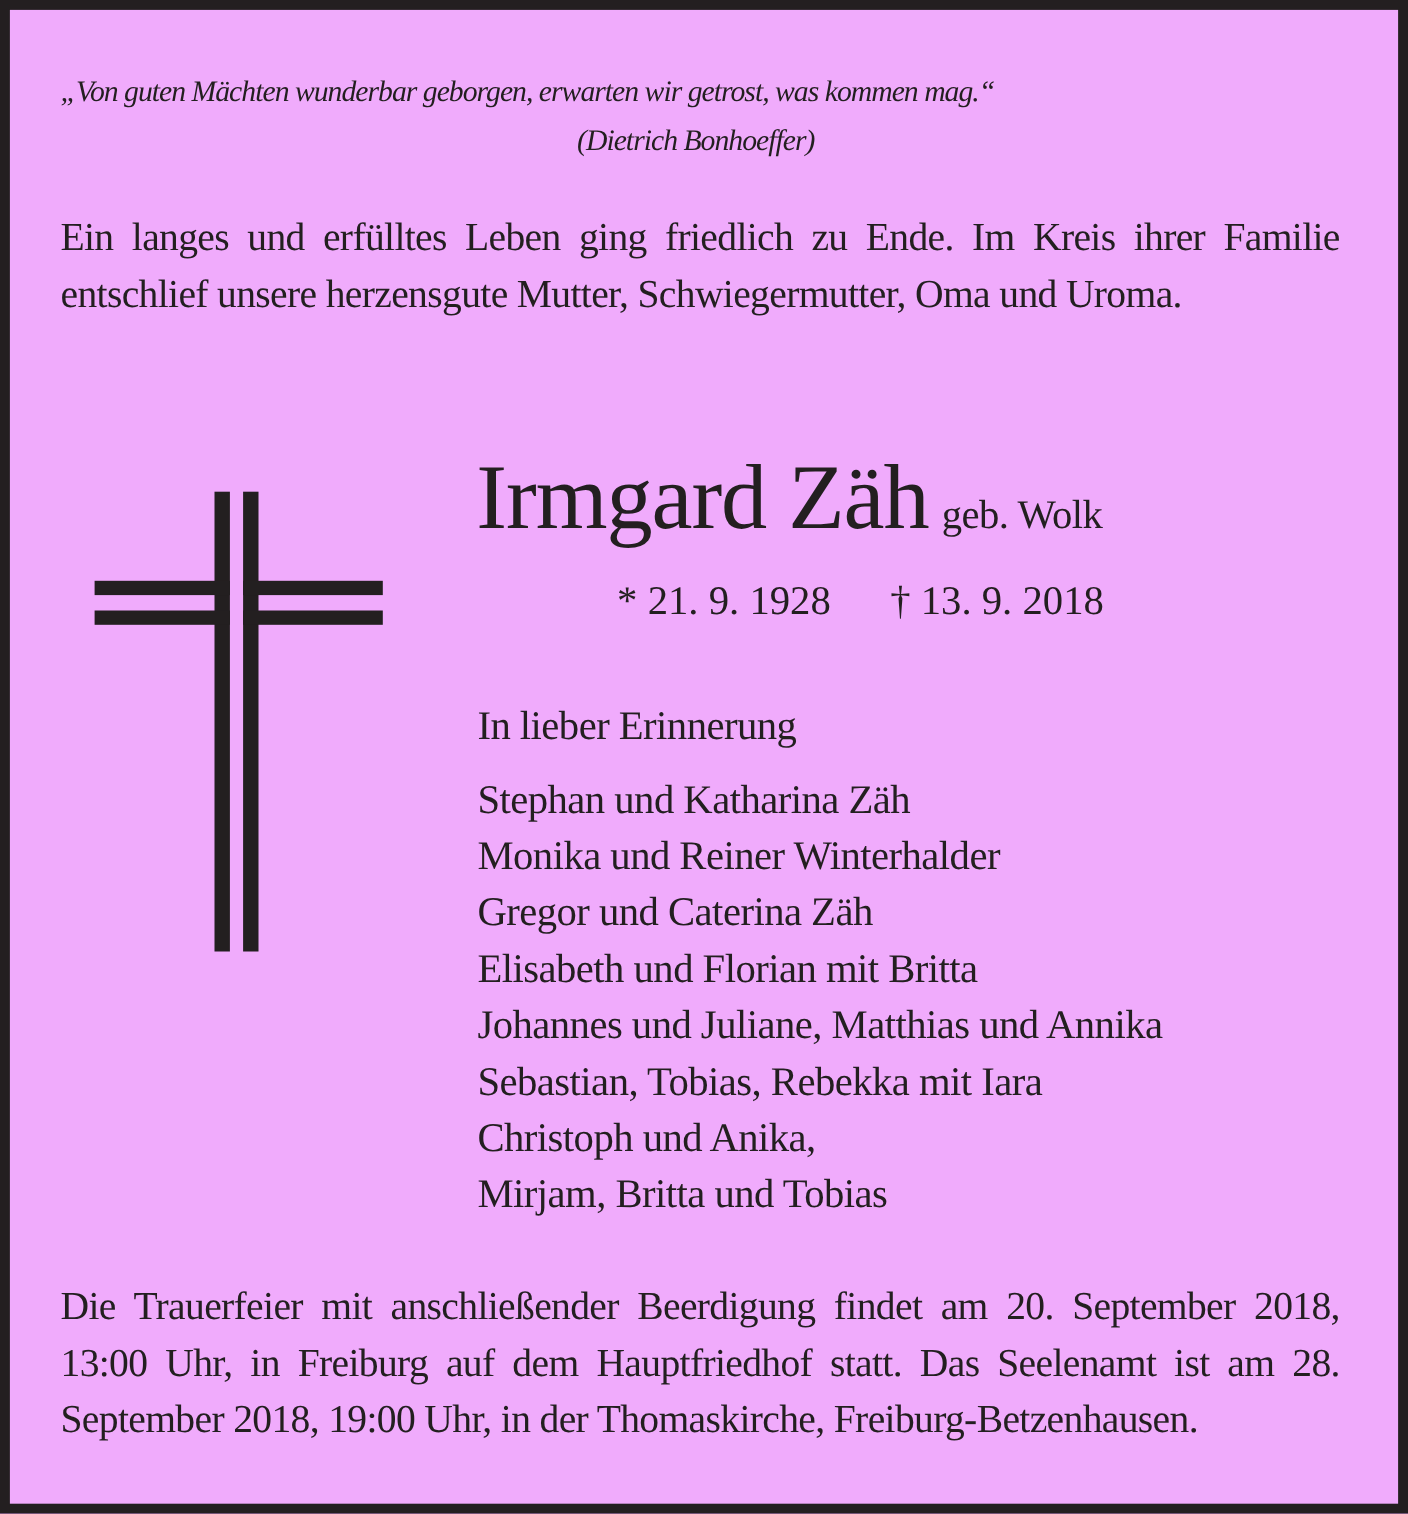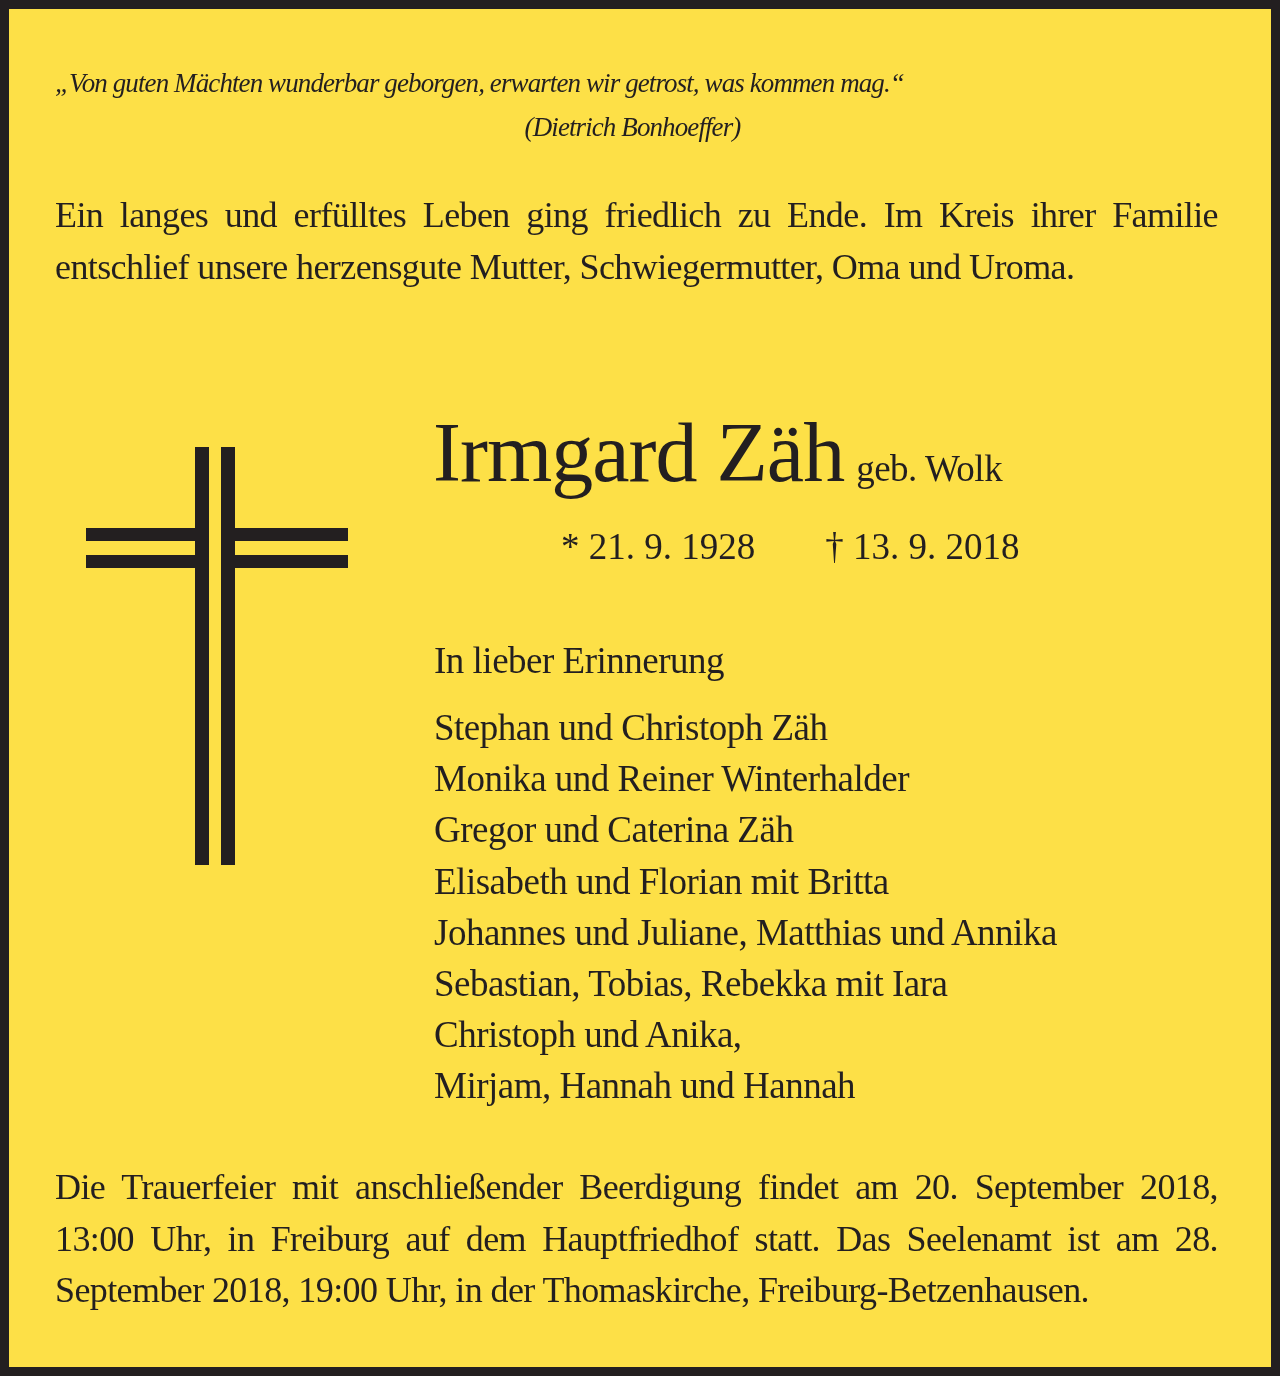--- a/index.html
+++ b/index.html
@@ -1,30 +1,30 @@
 <!DOCTYPE html>
 <html><head>
 <meta charset="utf-8">
 <style>
   html, body { margin:0; padding:0; }
   body { width:1280px; height:1376px; background:#231f20; position:relative; overflow:hidden; }
-  .card { position:absolute; left:9px; top:9px; width:1262px; height:1358px; background:#fde047; }
+  .card { position:absolute; left:9px; top:9px; width:1262px; height:1358px; background:#f0abfc; }
   .serif { font-family:"Liberation Serif","DejaVu Serif",serif; color:#231f20; }
   .quote { position:absolute; left:46px; right:61px; top:52px; font-style:italic; font-size:27px; line-height:44px; letter-spacing:-0.9px; }
   .quote-text { display:block; white-space:nowrap; }
   .quote-author { display:block; text-align:center; }
   .intro { position:absolute; left:46px; width:1163px; top:180px; font-size:36px; line-height:52px; text-align:justify; text-align-last:left; letter-spacing:-0.6px; }
   .cross { position:absolute; left:77px; top:438px; width:262px; height:418px; }
   .cross div { position:absolute; background:#231f20; }
   .name-line { position:absolute; left:424px; top:395px; white-space:nowrap; }
   .name { font-size:84px; font-weight:normal; letter-spacing:-1px; }
   .maiden { font-size:37px; margin-left:12px; letter-spacing:-0.5px; }
   .dates { position:absolute; left:552px; top:516px; font-size:37px; white-space:nowrap; }
   .dates span { display:inline-block; }
-  .death { margin-left:70px; }
+  .death { margin-left:54px; }
   .remember { position:absolute; left:425px; top:630px; font-size:37px; letter-spacing:-0.5px; }
   .family { position:absolute; left:425px; top:693px; font-size:37px; line-height:51.2px; letter-spacing:-0.5px; }
   .family div { white-space:nowrap; }
   .ceremony { position:absolute; left:46px; width:1163px; top:1153px; font-size:36px; line-height:51.5px; text-align:justify; text-align-last:left; letter-spacing:-0.6px; }
 </style>
 </head>
 <body>
 
 <div class="card">
 
@@ -55,25 +55,25 @@
     <span class="name">Irmgard Zäh</span><span class="maiden">geb. Wolk</span>
   </div>
 
   <div class="dates serif">
     <span>* 21. 9. 1928</span><span class="death">† 13. 9. 2018</span>
   </div>
 
   <div class="remember serif">In lieber Erinnerung</div>
 
   <div class="family serif">
-    <div>Stephan und Christoph Zäh</div>
+    <div>Stephan und Katharina Zäh</div>
     <div>Monika und Reiner Winterhalder</div>
     <div>Gregor und Caterina Zäh</div>
     <div>Elisabeth und Florian mit Britta</div>
     <div>Johannes und Juliane, Matthias und Annika</div>
     <div>Sebastian, Tobias, Rebekka mit Iara</div>
     <div>Christoph und Anika,</div>
-    <div>Mirjam, Hannah und Hannah</div>
+    <div>Mirjam, Britta und Tobias</div>
   </div>
 
   <div class="ceremony serif">Die Trauerfeier mit anschließender Beerdigung findet am 20. September 2018, 13:00 Uhr, in Freiburg auf dem Hauptfriedhof statt. Das Seelenamt ist am 28. September 2018, 19:00 Uhr, in der Thomaskirche, Freiburg-Betzenhausen.</div>
 
 </div>
 
 </body></html>

